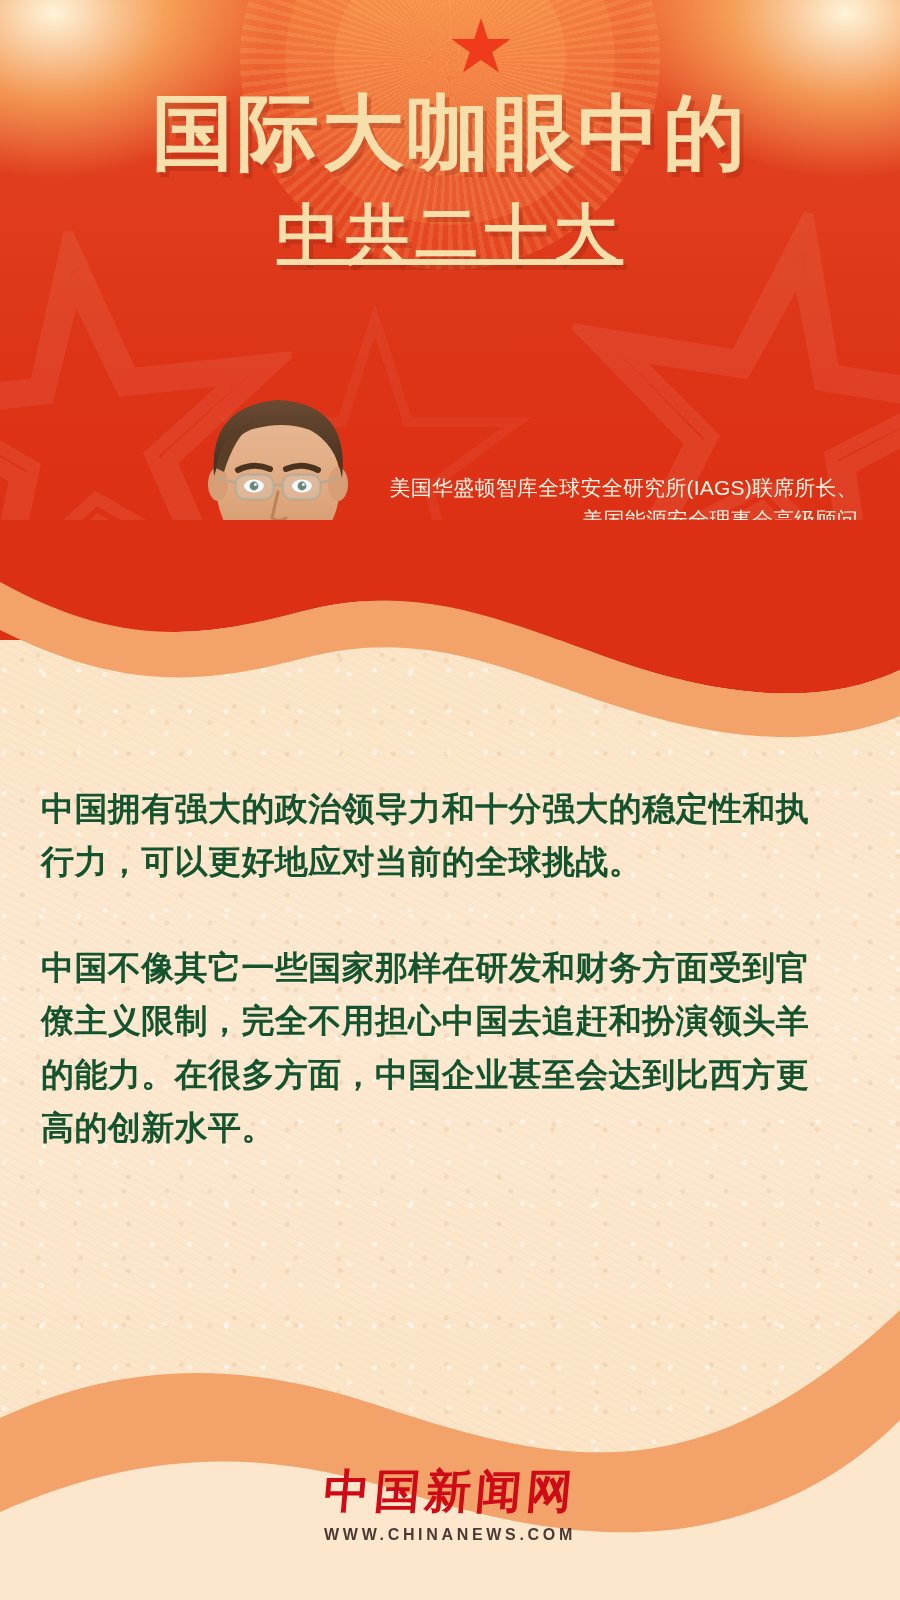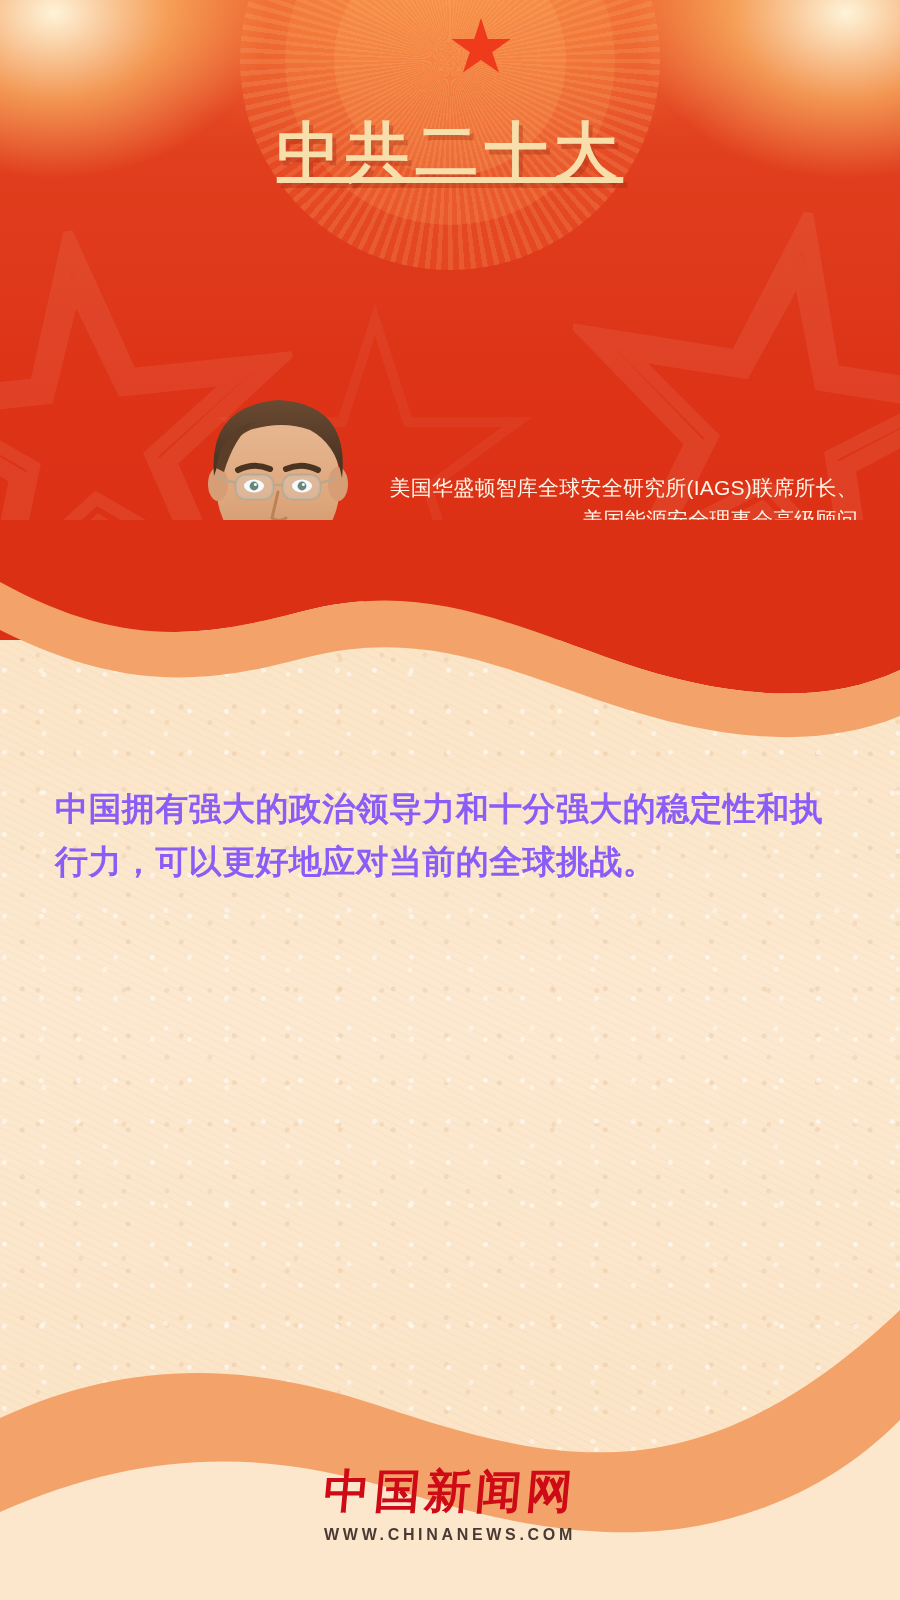--- a/index.html
+++ b/index.html
@@ -98,22 +98,22 @@
   }
   .cred div{white-space:nowrap;}
 
   
   .wave-top{position:absolute;left:0;top:520px;width:900px;height:230px;overflow:hidden;pointer-events:none;}
   .wave-bottom{position:absolute;left:0;top:1300px;width:900px;height:300px;overflow:hidden;pointer-events:none;}
   .wave-top svg,.wave-bottom svg{display:block;}
 
   
   .quote{
-    position:absolute;left:55px;top:782px;width:790px;
-    color:#8b5cf6;
+    position:absolute;left:41px;top:782px;width:790px;
+    color:#14532d;
     font-family:"DejaVu Serif","Liberation Serif",serif;
     font-weight:700;
     font-size:33px;
     line-height:1.62;
     letter-spacing:.012em;
     text-shadow:0 1px 0 rgba(255,245,230,.35);
   }
   .quote p{margin:0;}
   .quote p + p{margin-top:52px;}
 
@@ -163,20 +163,21 @@
         <polygon points="50,14 59,39 86,39 64,55 72,80 50,64 28,80 36,55 14,39 41,39" fill="none" stroke="#FFD9C0" stroke-width="3"></polygon>
       </svg>
     </div>
     <div class="wm wm-c">
       <svg width="330" height="330" viewBox="0 0 100 100">
         <polygon points="50,6 60,37 93,37 66,57 76,89 50,69 24,89 34,57 7,37 40,37" fill="none" stroke="#FFE3CE" stroke-width="3"></polygon>
       </svg>
     </div>
 
     <div class="title-wrap">
+      <div class="title-line title-1">国际大咖眼中的</div>
       <div class="title-line title-2">中共二十大</div>
     </div>
 
     <div class="portrait">
       <svg width="250" height="268" viewBox="0 0 250 268">
         <defs>
           <clipPath id="pclip">
               <rect x="0" y="0" width="250" height="268"></rect>
             </clipPath>
           <linearGradient id="skin" x1="0" y1="0" x2="0" y2="1">
@@ -252,20 +253,21 @@
     <svg width="900" height="230" viewBox="0 0 900 230" preserveAspectRatio="none">
 
       <path d="M0 0 H900 V150 C820 188 720 176 620 142 C500 100 420 60 300 92 C200 118 120 128 0 62 Z" fill="#DC3015"></path>
 
       <path d="M0 62 C120 128 200 118 300 92 C420 60 500 100 620 142 C720 176 820 188 900 150 V196 C812 232 712 218 610 184 C498 146 420 108 304 138 C206 164 124 172 0 110 Z" fill="#F3A269"></path>
     </svg>
   </div>
 
   <div class="quote">
     <p>中国拥有强大的政治领导力和十分强大的稳定性和执行力，可以更好地应对当前的全球挑战。</p>
+    <p>中国不像其它一些国家那样在研发和财务方面受到官僚主义限制，完全不用担心中国去追赶和扮演领头羊的能力。在很多方面，中国企业甚至会达到比西方更高的创新水平。</p>
   </div>
 
   <div class="wave-bottom">
     <svg width="900" height="300" viewBox="0 0 900 300" preserveAspectRatio="none">
       <path d="M0 118 C130 58 250 62 380 106 C510 150 620 176 740 122 C800 96 856 52 900 10 V300 H0 Z" fill="#F3A269"></path>
       <path d="M0 212 C140 150 262 148 396 190 C530 232 650 252 768 206 C826 184 868 152 900 120 V300 H0 Z" fill="#FCE6CC"></path>
     </svg>
   </div>
 
   <div class="logo">

